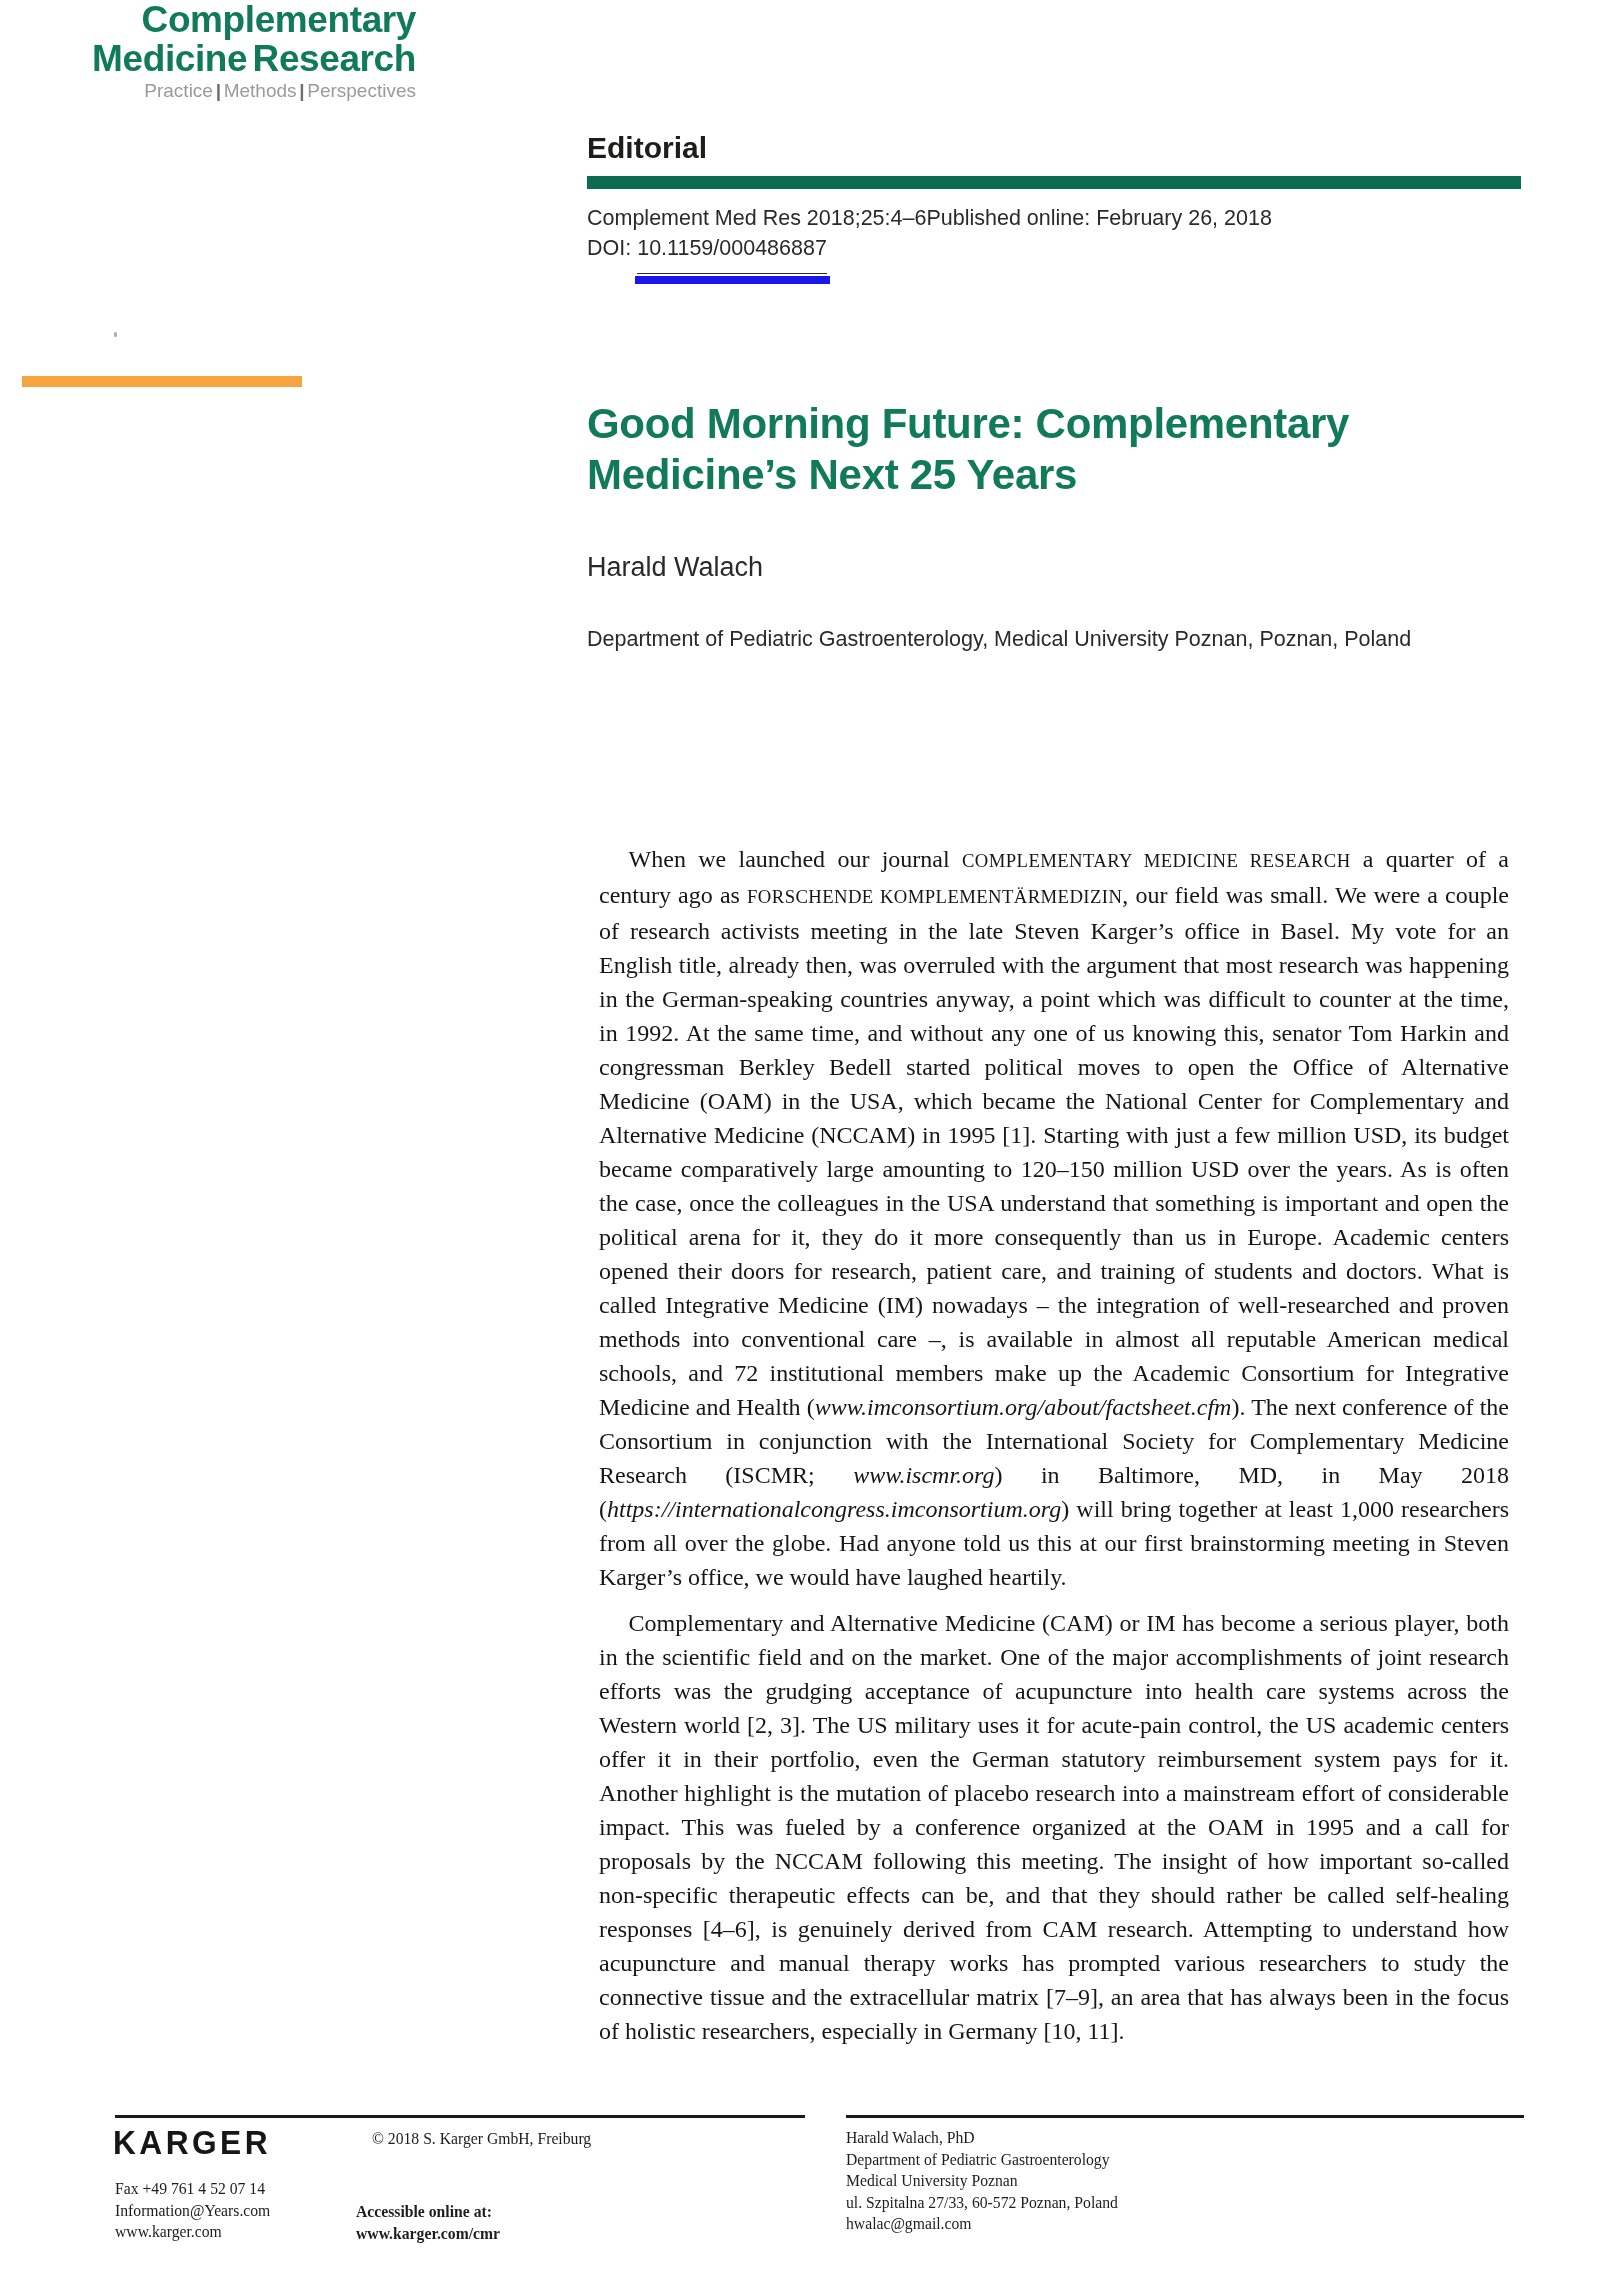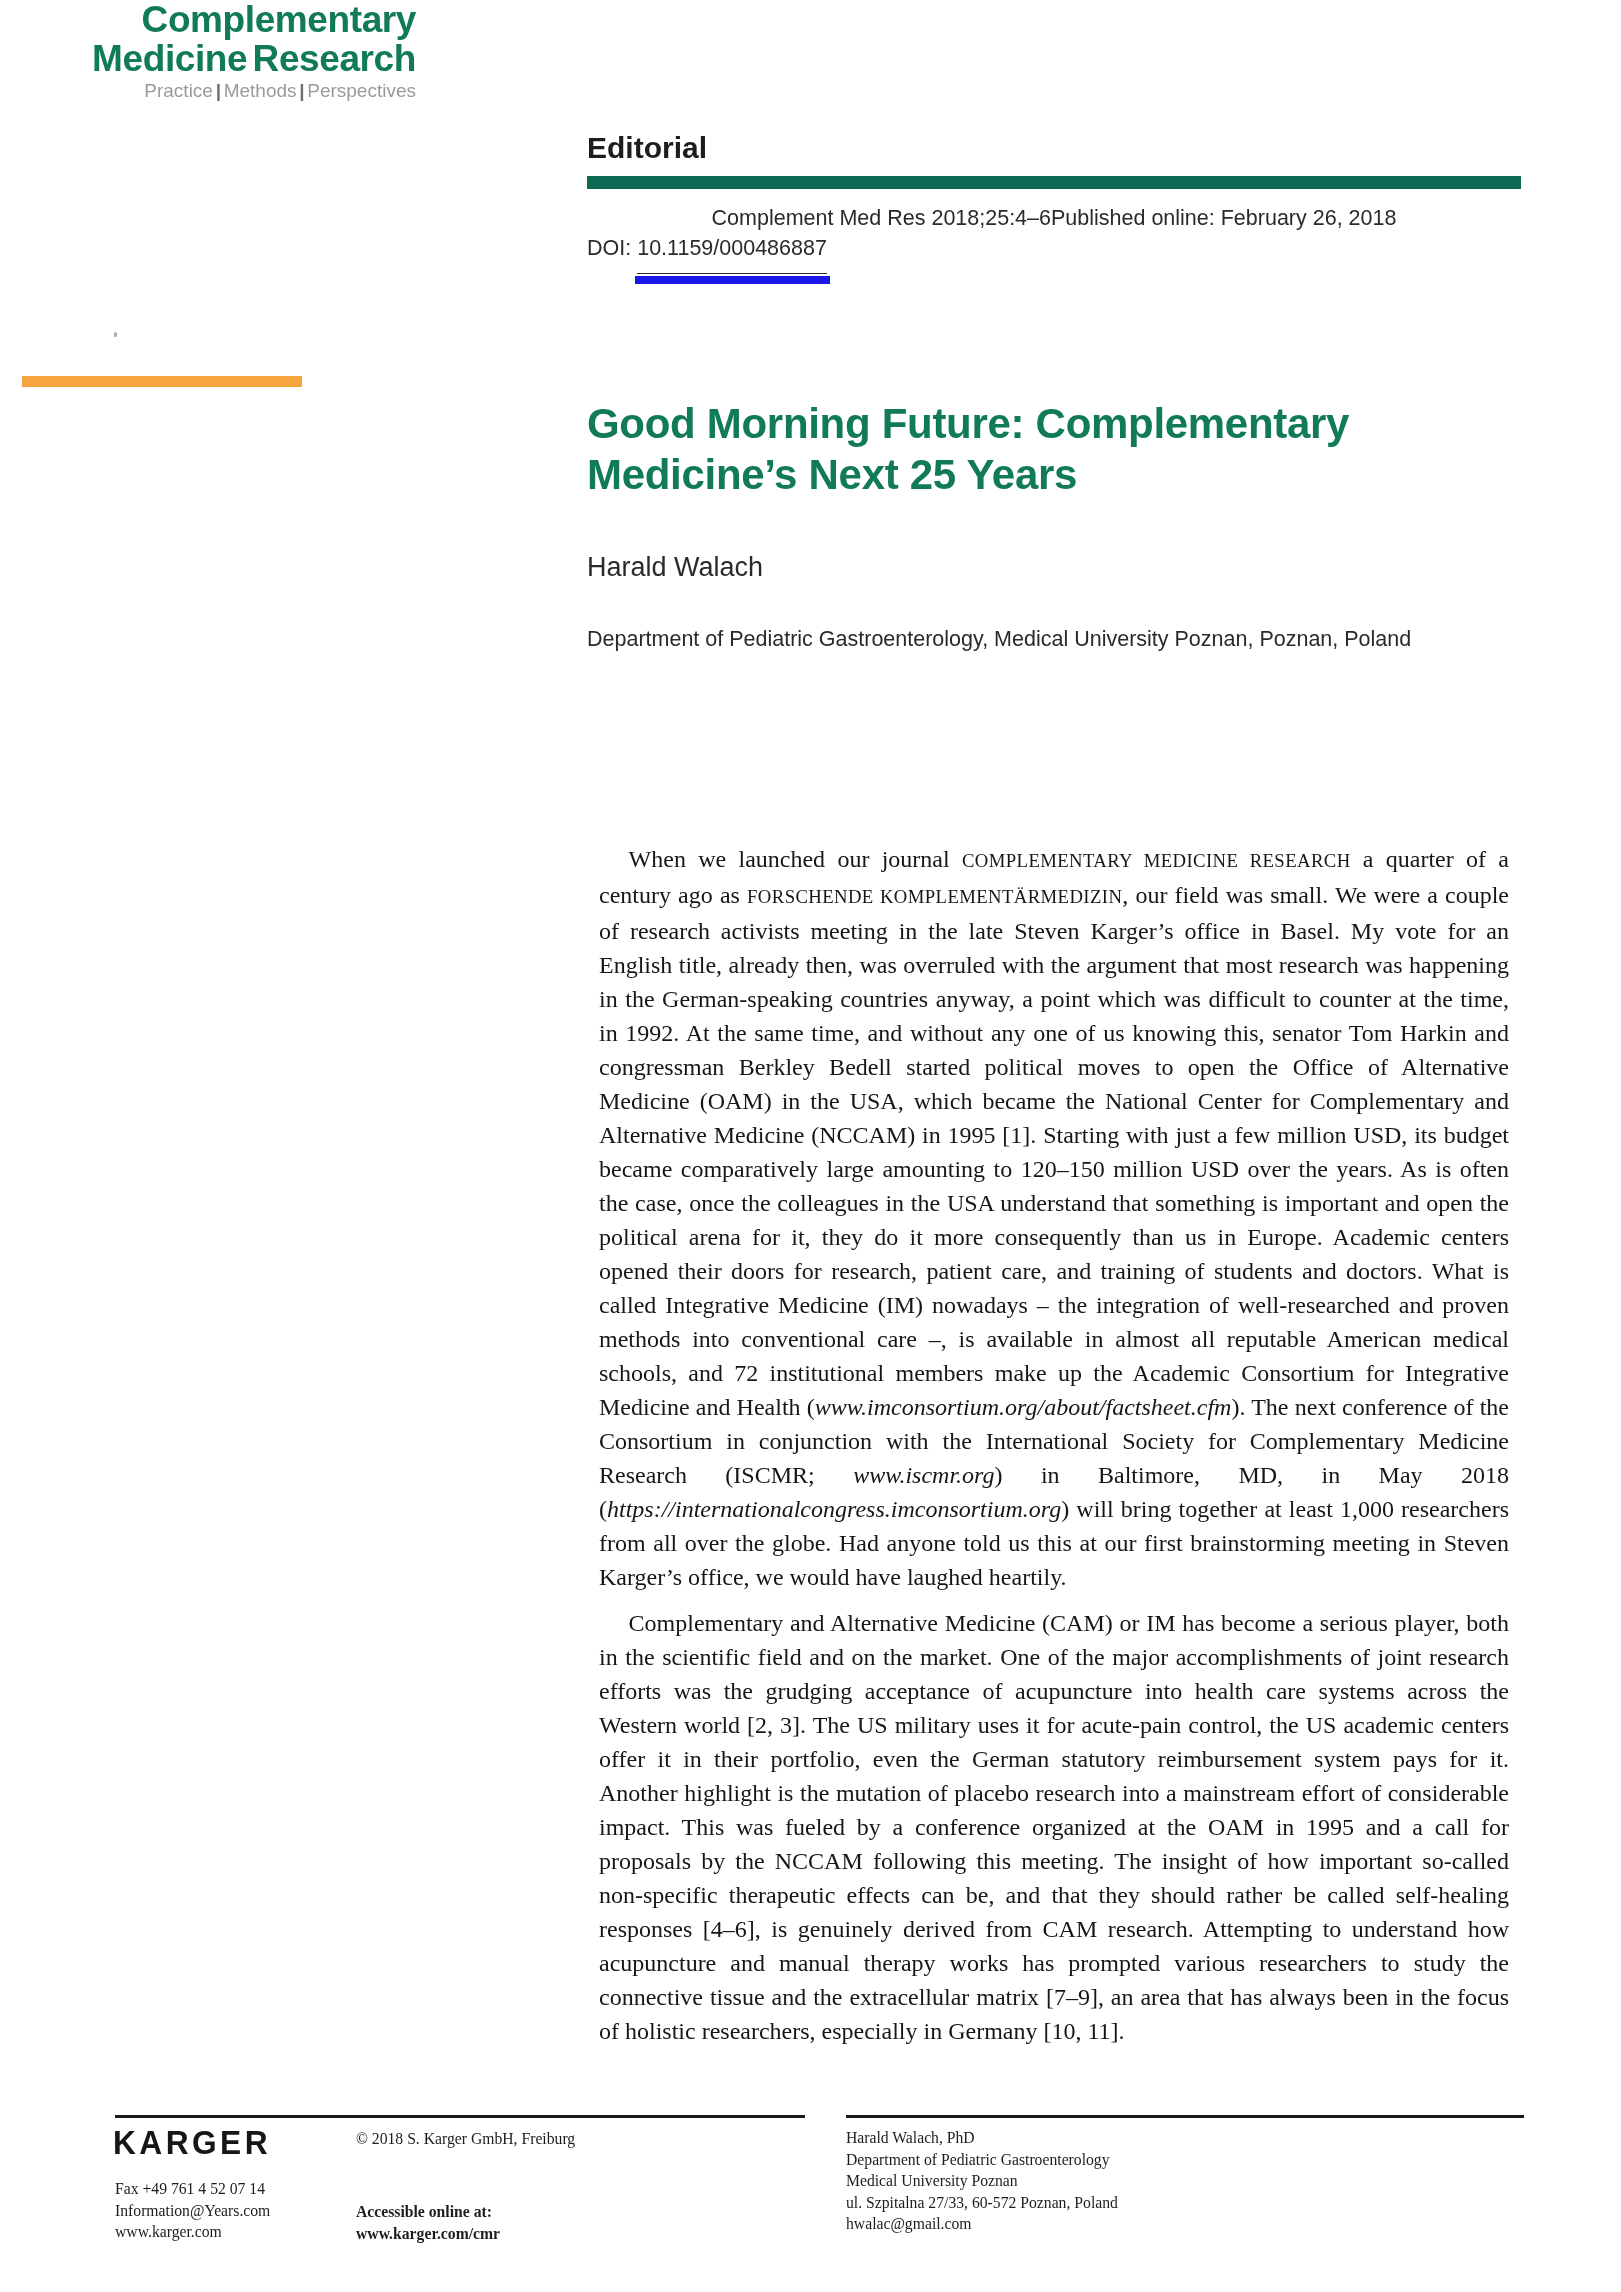--- a/index.html
+++ b/index.html
@@ -37,21 +37,21 @@
   }
 
   
   .main-col { position:absolute; left:587px; top:0; width:934px; }
 
   .section-label { position:absolute; top:131px; left:0; font-size:30px; font-weight:bold; color:#1d1d1b; }
   .green-bar { position:absolute; top:176px; left:0; width:934px; height:12.5px; background:#0e6b53; }
 
   .cite-row {
     position:absolute; top:206px; left:0; width:934px;
-    display:flex; justify-content:center;
+    display:flex; justify-content:flex-start;
     font-size:21.5px; color:#2a2a2a;
   }
   .doi-row { position:absolute; top:236px; left:0; font-size:21.5px; color:#2a2a2a; }
   .doi-link {
     display:inline-block; position:relative;
     padding-bottom:12px; border-bottom:1.8px solid #2c2c2c;
   }
   .doi-link::after {
     content:""; position:absolute; left:-1.8px; right:-3.6px; top:100%;
     margin-top:2.7px; height:8px; background:#1b16ea;
@@ -78,21 +78,21 @@
   .rule-right { left:846px; width:678px; }
 
   .karger-logo {
     position:absolute; left:113px; top:2124px;
     font-size:33px; font-weight:bold; letter-spacing:3.6px;
     transform:scaleX(0.96); transform-origin:left;
     color:#161616;
   }
   .f-serif { font-family:"Liberation Serif", serif; font-size:15.7px; line-height:21.5px; color:#1d1d1d; }
   .contact-block { position:absolute; left:115px; top:2178px; }
-  .copyright-line { position:absolute; left:356px; top:2128px; }
+  .copyright-line { position:absolute; left:372px; top:2128px; }
   .online-block { position:absolute; left:356px; top:2201px;font-weight:bold; }
   .correspondence-block { position:absolute; left:846px; top:2127px; }
 </style>
 </head>
 <body>
 
 <div class="page">
 
   <div class="journal-logo">
     <div class="logo-l1">Complementary</div>

